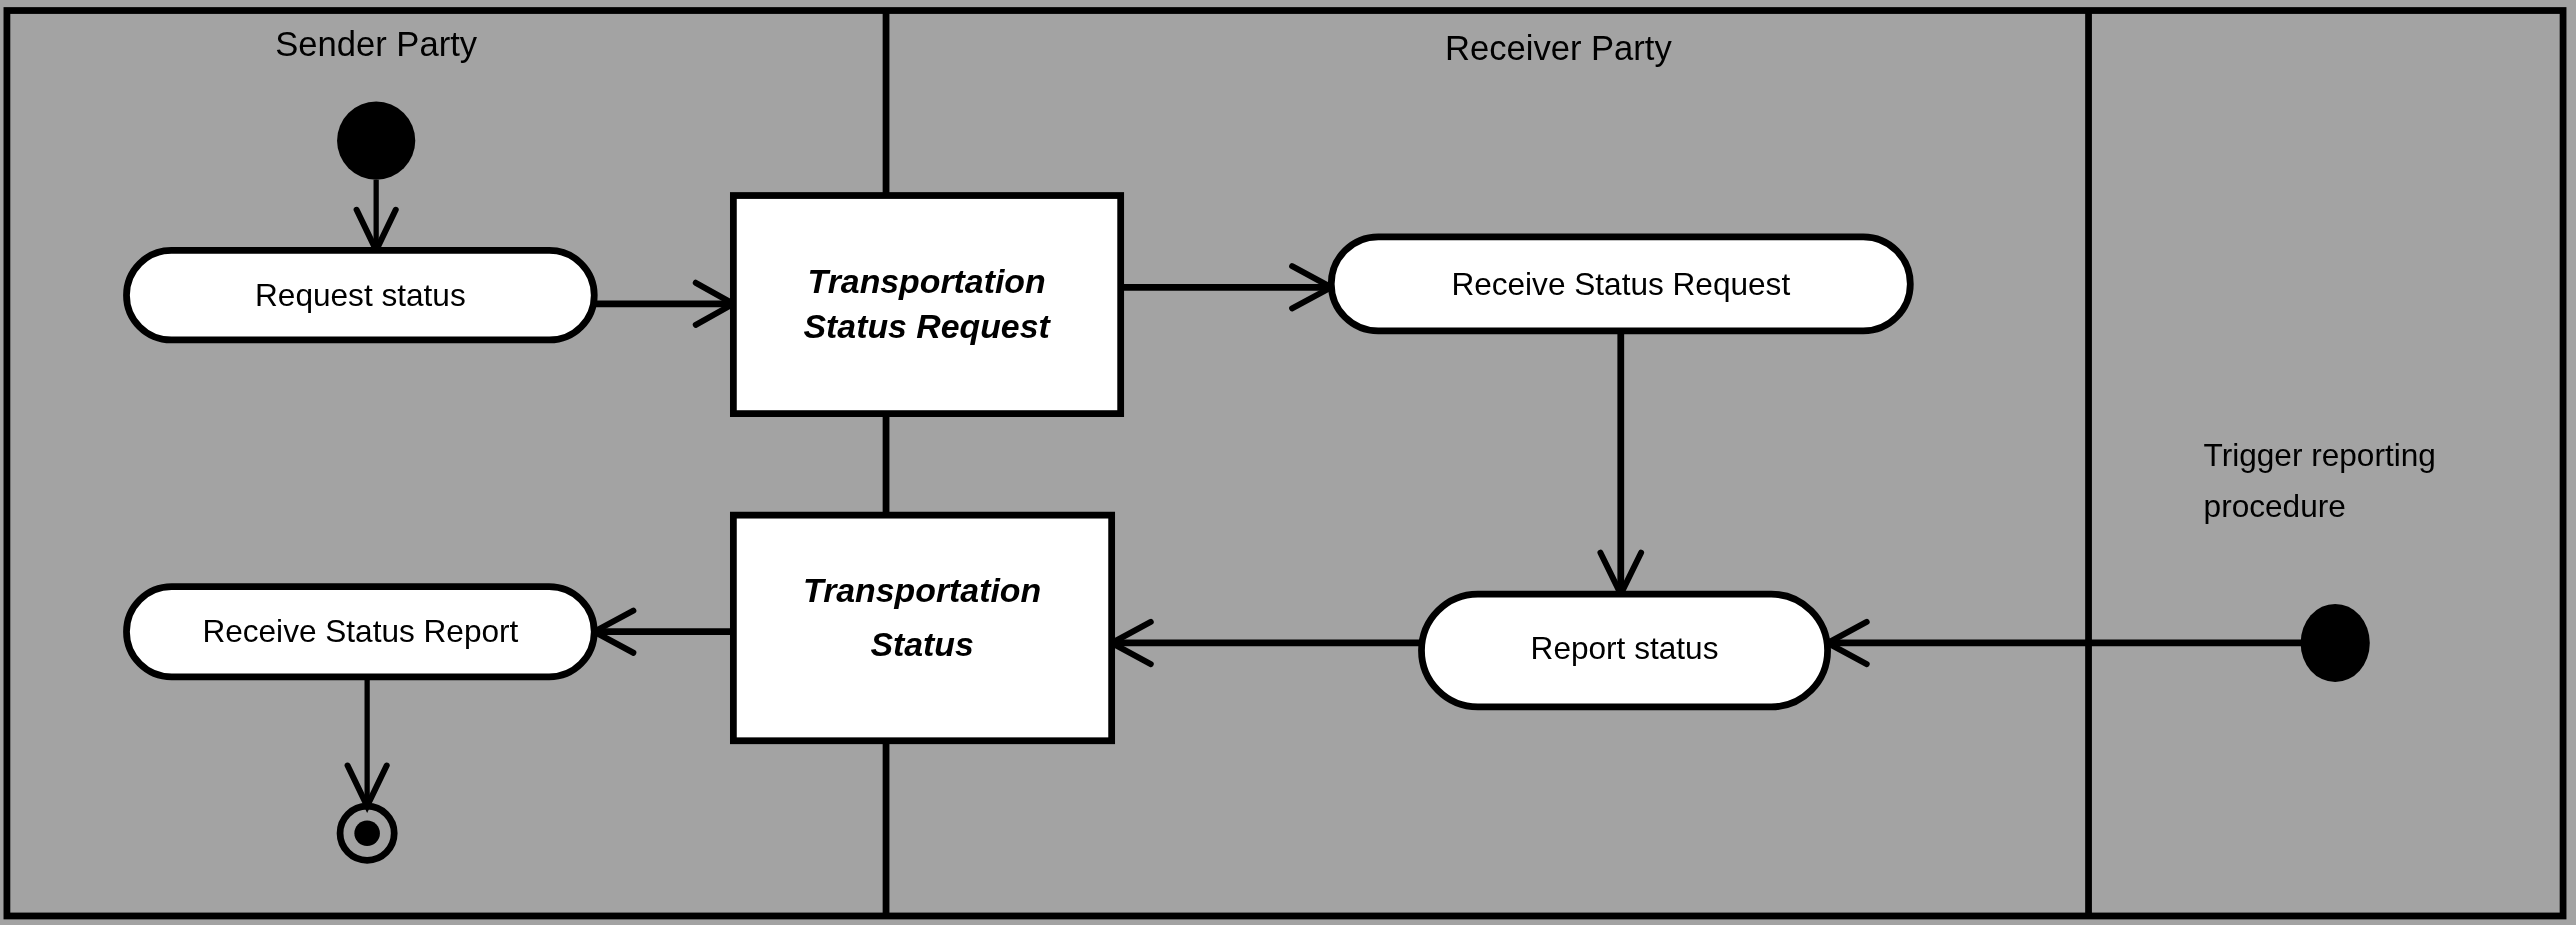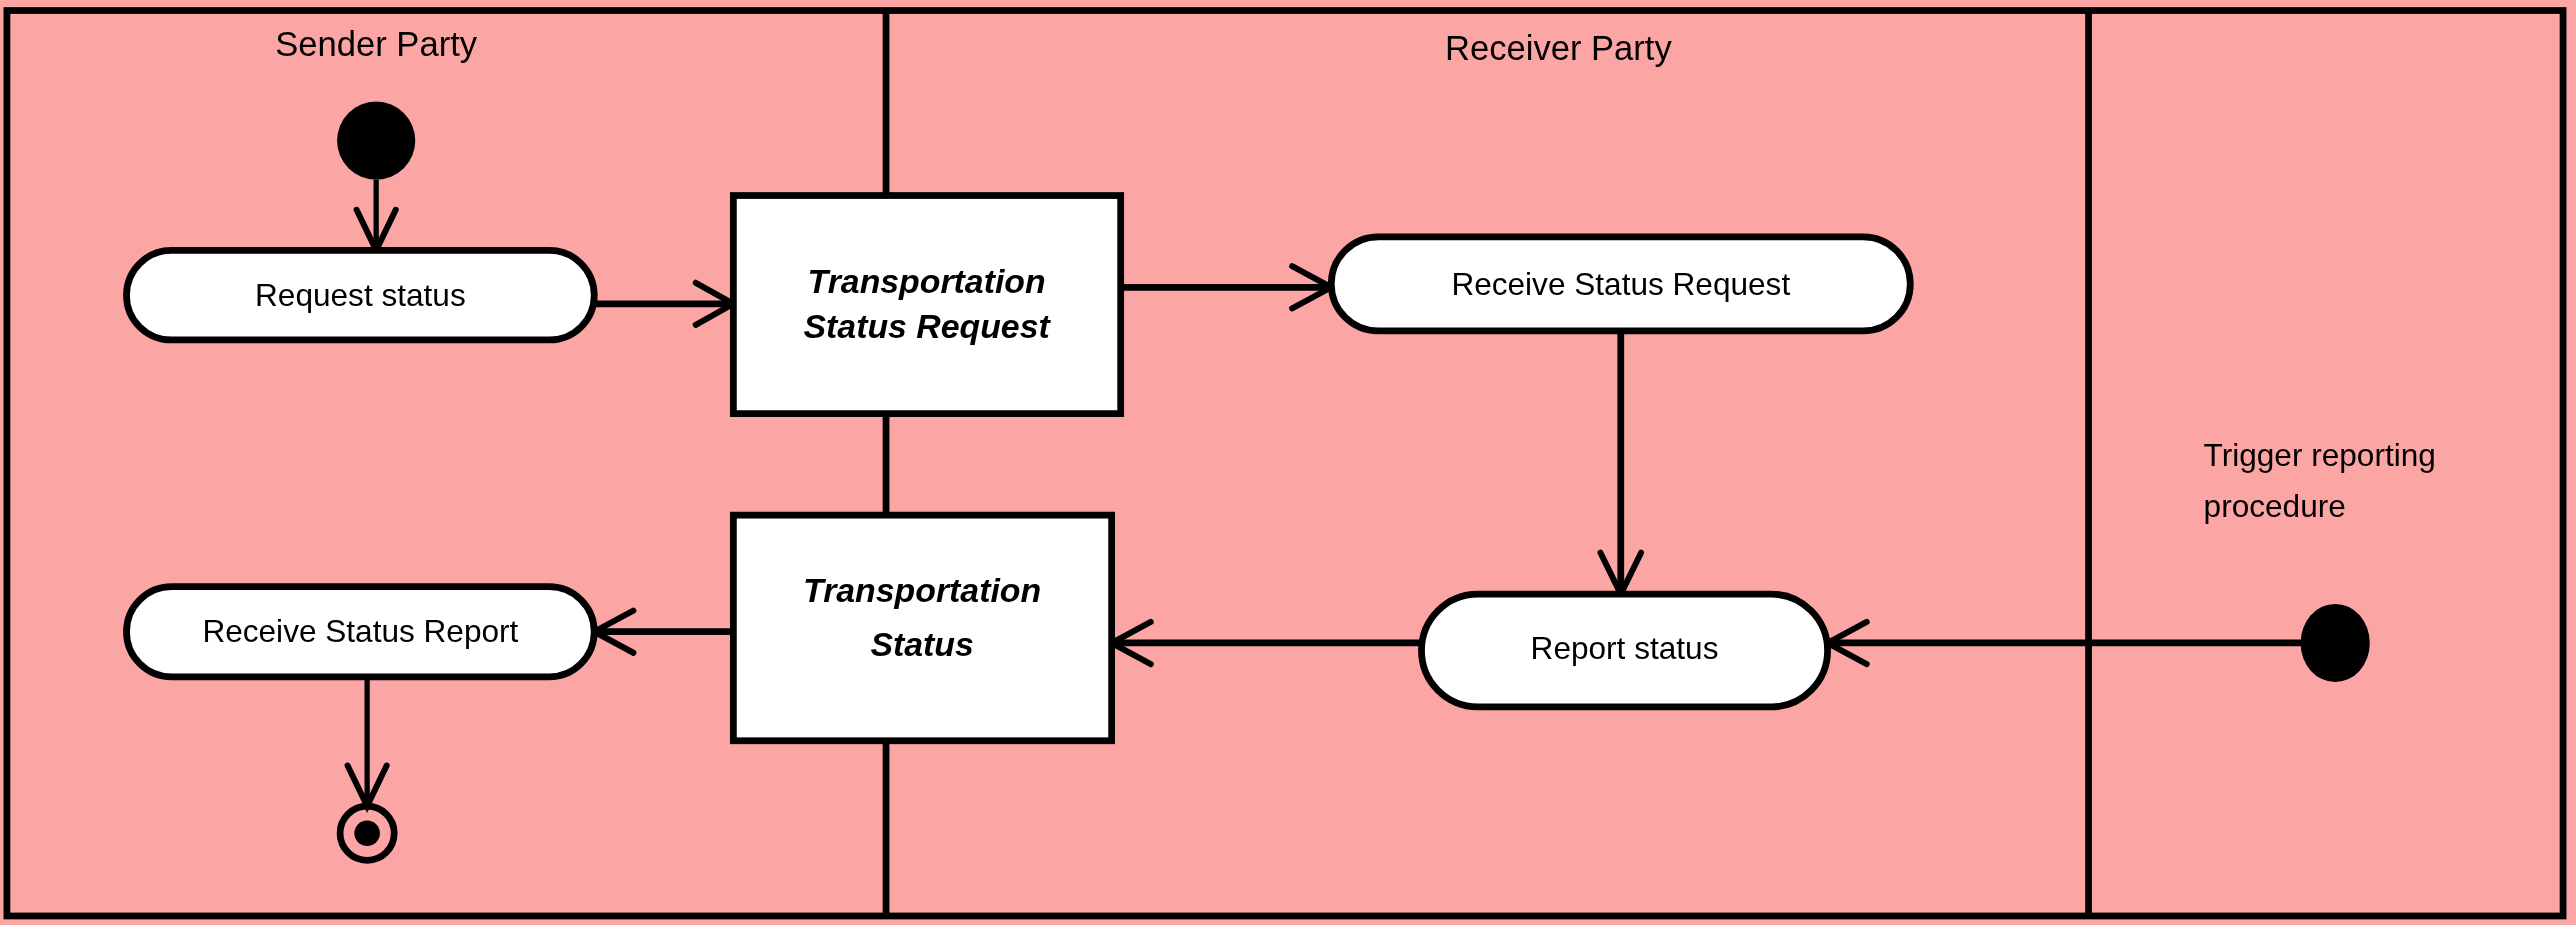--- a/index.html
+++ b/index.html
@@ -8,21 +8,21 @@
     padding: 0;
     background: #ffffff;
   }
   body {
     font-family: "Liberation Sans", sans-serif;
   }
   #canvas {
     position: relative;
     width: 2576px;
     height: 925px;
-    background: #fca5a5;
+    background: #a3a3a3;
     overflow: hidden;
   }
   #diagram-svg {
     position: absolute;
     left: 0;
     top: 0;
     width: 2576px;
     height: 925px;
     display: block;
   }

